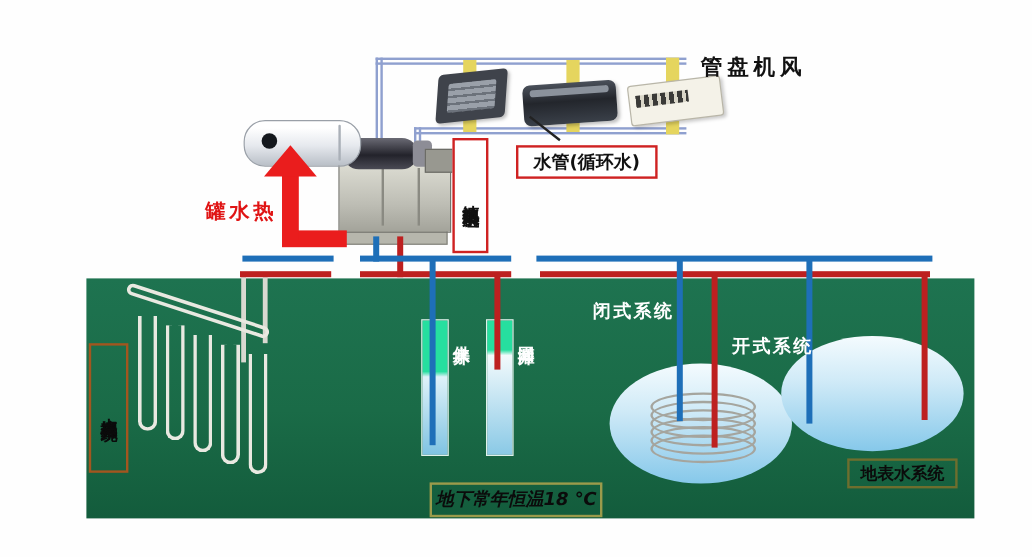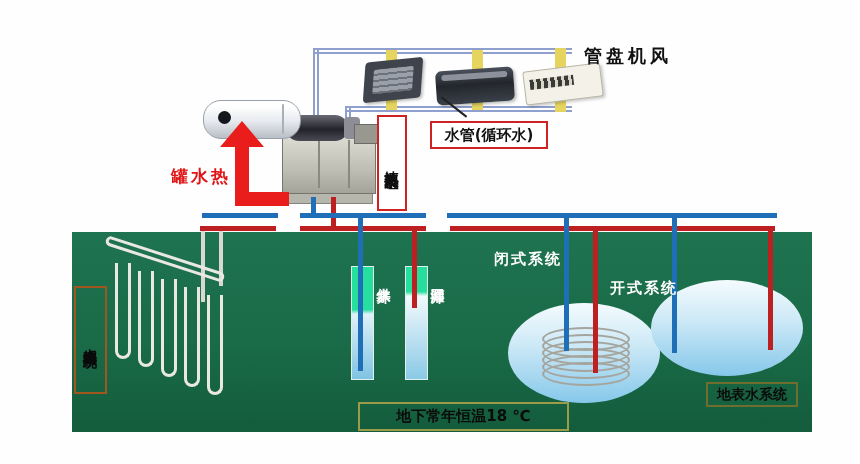--- a/index.html
+++ b/index.html
@@ -147,15 +147,15 @@
 
 
   <div class="wht vtext" style="left:375px; top:277px; font-size:14px;">供水井</div>
   <div class="wht vtext" style="left:429px; top:277px; font-size:14px;">回灌井</div>
 
   <div class="wht" style="left:494px; top:250px; font-size:15px; letter-spacing:2px;">闭式系统</div>
   <div class="wht" style="left:610px; top:250px; font-size:15px; letter-spacing:2px;margin-top:29px;">开式系统</div>
 
   <div class="boxlbl" style="left:706px; top:382px; width:92px; height:25px; border:2px solid #6e6e2e; font-size:14px; color:#0b0b0b;">地表水系统</div>
 
-  <div class="boxlbl" style="left:358px; top:402px; width:211px; height:29px; border:2px solid #9b9b4b; font-size:15px; color:#0b0b0b;">地下常年恒温18 ℃</div>
+  <div class="boxlbl" style="left:358px; top:402px; width:144px; height:29px; border:2px solid #9b9b4b; font-size:15px; color:#0b0b0b;font-style:italic;">地下常年恒温18 ℃</div>
 
 </div>
 
 </body></html>

